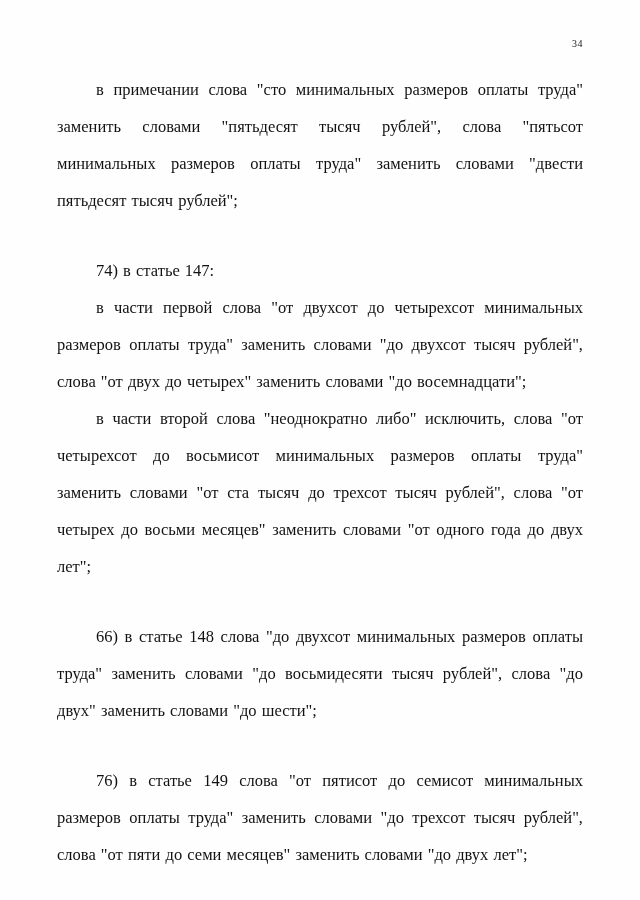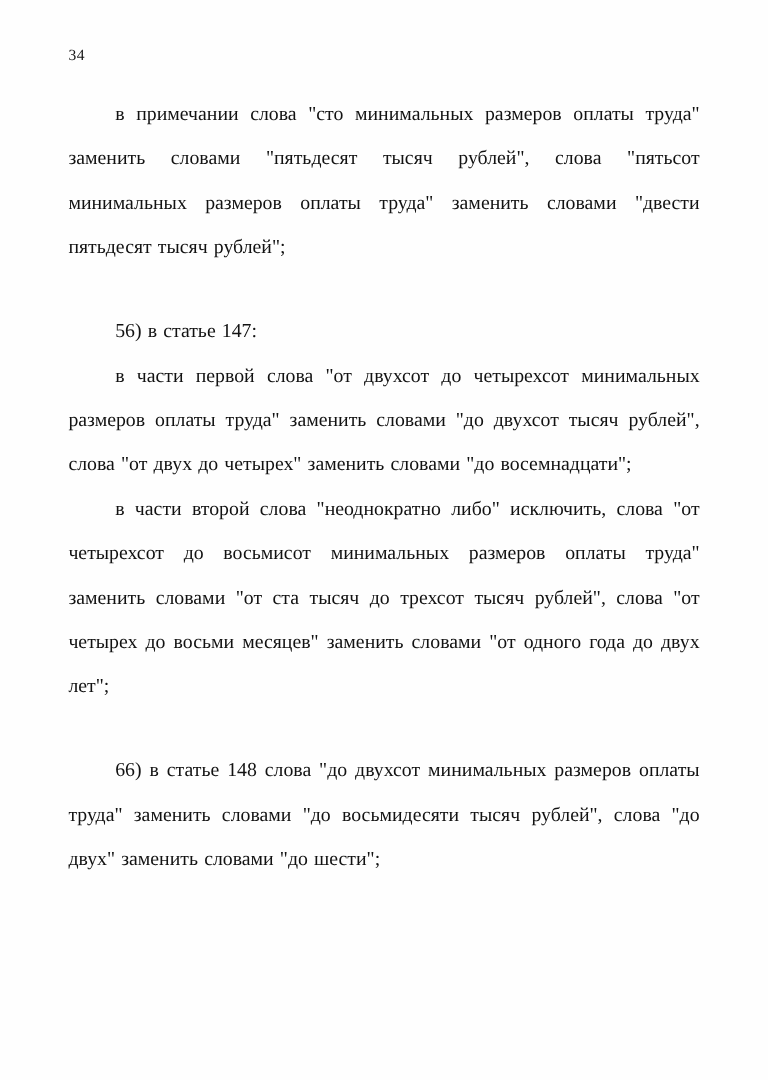--- a/index.html
+++ b/index.html
@@ -15,22 +15,22 @@
     overflow: hidden;
   }
   .page {
     box-sizing: border-box;
     width: 640px;
     height: 900px;
     background: #fefefe;
     padding: 38px 57px 30px 57px;
   }
   .page-number {
-    text-align: left;
-    font-size: 13px;
+    text-align: right;
+    font-size: 10px;
     letter-spacing: 0.5px;
     margin-bottom: 22px;
     color: #161616;
   }
   p.para {
     margin: 0;
     font-size: 16.5px;
     line-height: 37px;
     text-align: justify;
     text-indent: 39px;
@@ -43,22 +43,23 @@
 </style>
 </head>
 <body>
 
 <div class="page">
 
   <div class="page-number">34</div>
 
   <p class="para">в примечании слова "сто минимальных размеров оплаты труда" заменить словами "пятьдесят тысяч рублей", слова "пятьсот минимальных размеров оплаты труда" заменить словами "двести пятьдесят тысяч рублей";</p>
 
-  <p class="para spaced">56) в статье 147:</p>
+  <p class="para spaced">74) в статье 147:</p>
 
   <p class="para">в части первой слова "от двухсот до четырехсот минимальных размеров оплаты труда" заменить словами "до двухсот тысяч рублей", слова "от двух до четырех" заменить словами "до восемнадцати";</p>
 
   <p class="para">в части второй слова "неоднократно либо" исключить, слова "от четырехсот до восьмисот минимальных размеров оплаты труда" заменить словами "от ста тысяч до трехсот тысяч рублей", слова "от четырех до восьми месяцев" заменить словами "от одного года до двух лет";</p>
 
   <p class="para spaced">66) в статье 148 слова "до двухсот минимальных размеров оплаты труда" заменить словами "до восьмидесяти тысяч рублей", слова "до двух" заменить словами "до шести";</p>
 
+  <p class="para spaced">76) в статье 149 слова "от пятисот до семисот минимальных размеров оплаты труда" заменить словами "до трехсот тысяч рублей", слова "от пяти до семи месяцев" заменить словами "до двух лет";</p>
 
 </div>
 
 </body></html>

